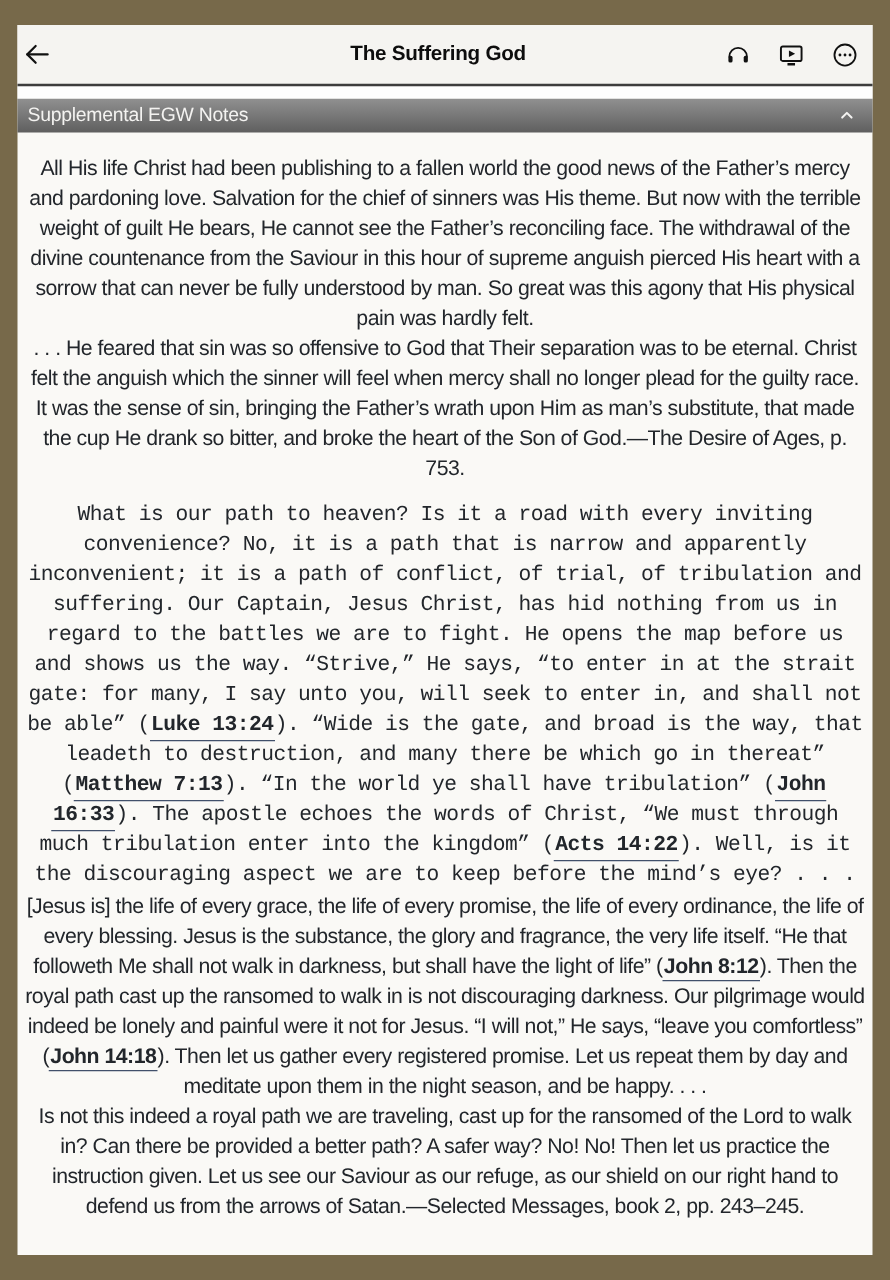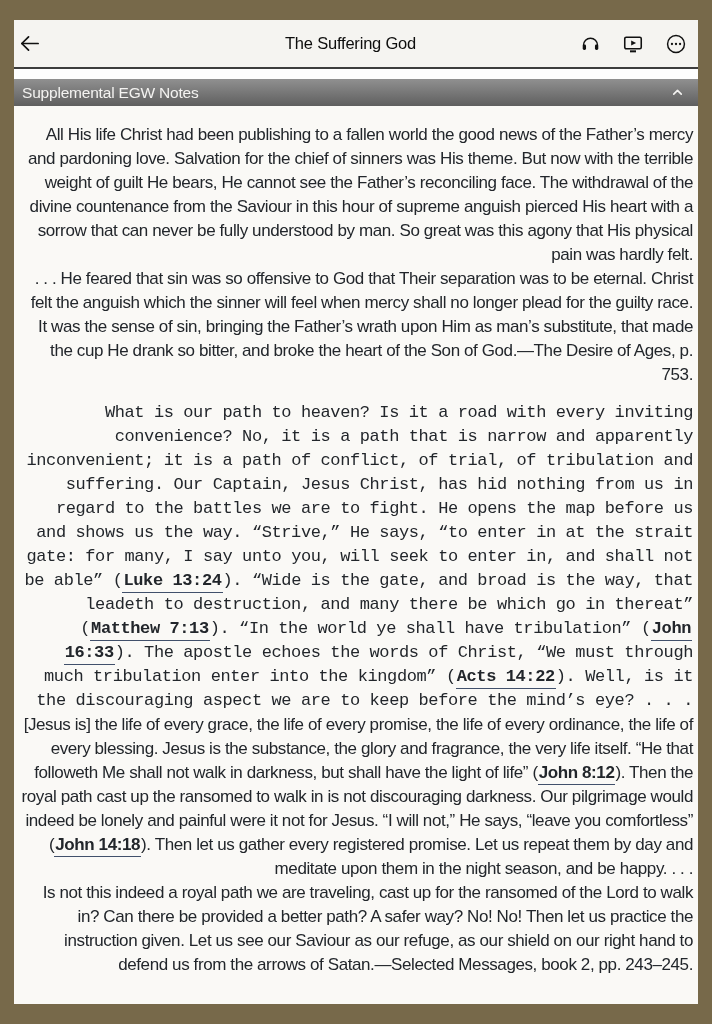--- a/index.html
+++ b/index.html
@@ -18,21 +18,21 @@
   .topbar{
     flex:none;height:47px;position:relative;
     background:#f5f4f1;
     border-bottom:2px solid #3d3d3d;
   }
   .iconbtn{background:none;border:none;padding:0;margin:0;cursor:pointer;line-height:0;}
   .back{position:absolute;left:4px;top:12px;}
   .title{
     position:absolute;left:60px;right:71px;top:0;height:47px;
     display:flex;align-items:center;justify-content:center;
-    font-size:16.5px;font-weight:normal;color:#0d0d0d;letter-spacing:-0.2px;
+    font-size:16.5px;font-weight:bold;color:#0d0d0d;letter-spacing:-0.2px;
   }
   .actions{
     position:absolute;right:11px;top:0;height:47px;
     display:flex;align-items:center;gap:21px;
   }
   .actions svg,.back svg{display:block;}
   
   .strip{flex:none;height:10px;background:#fefefe;}
   .section-bar{
     flex:none;height:27px;box-sizing:border-box;
@@ -42,21 +42,21 @@
     padding:0 13px 0 8px;
     font-size:15.5px;letter-spacing:-0.2px;
     cursor:pointer;
   }
   
   .content{
     flex:1;box-sizing:border-box;
     padding:17px 5px 10px 5px;
     font-size:17px;line-height:24px;letter-spacing:-0.4px;
     color:#22262b;
-    text-align:right;
+    text-align:center;
   }
   .para{margin:0;}
   .para.gap{margin-top:14px;font-family:Liberation Mono, monospace;}
   .ref{
     font-weight:bold;
     border-bottom:1.5px solid #41506b;
     padding:0 1px 2px 1px;
     cursor:pointer;
     -webkit-box-decoration-break:clone;box-decoration-break:clone;
   }

